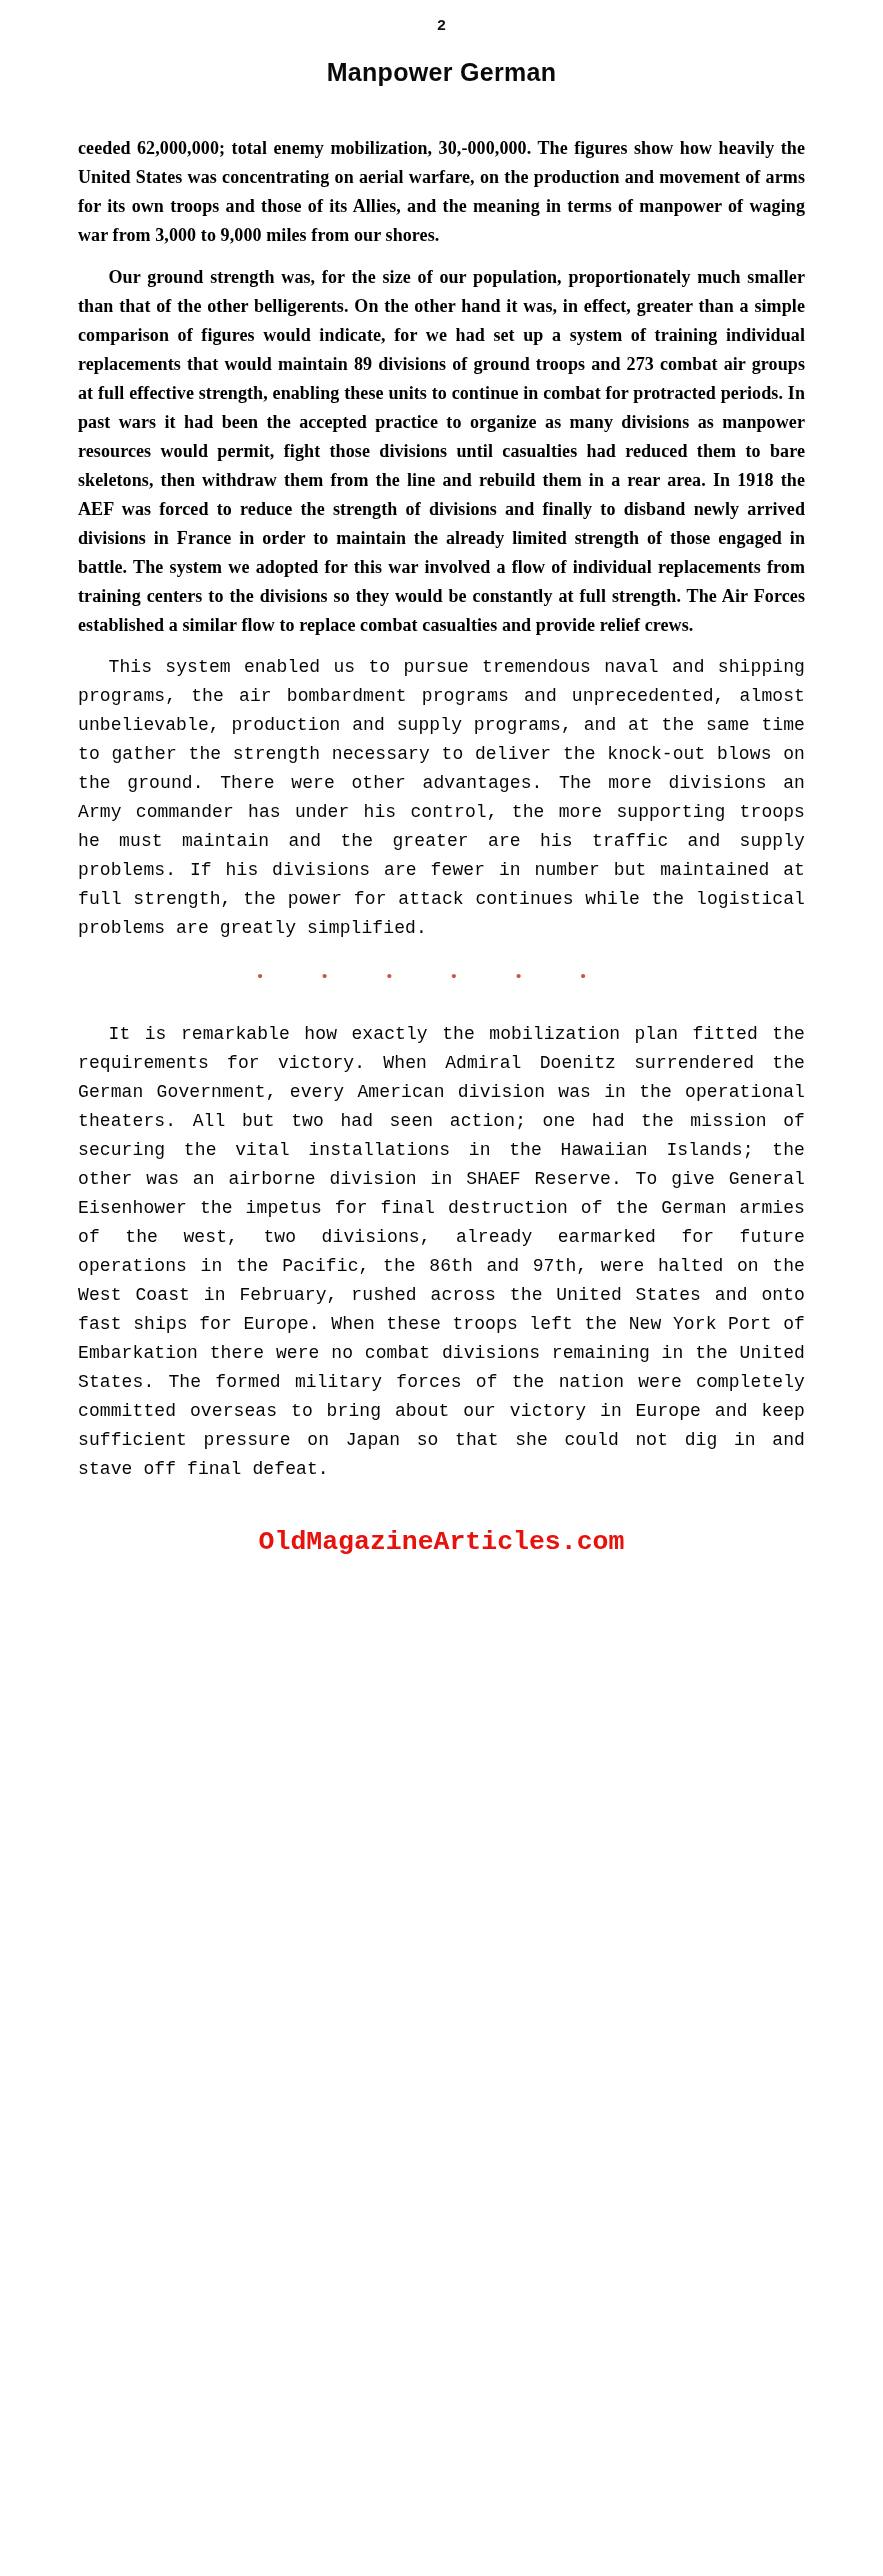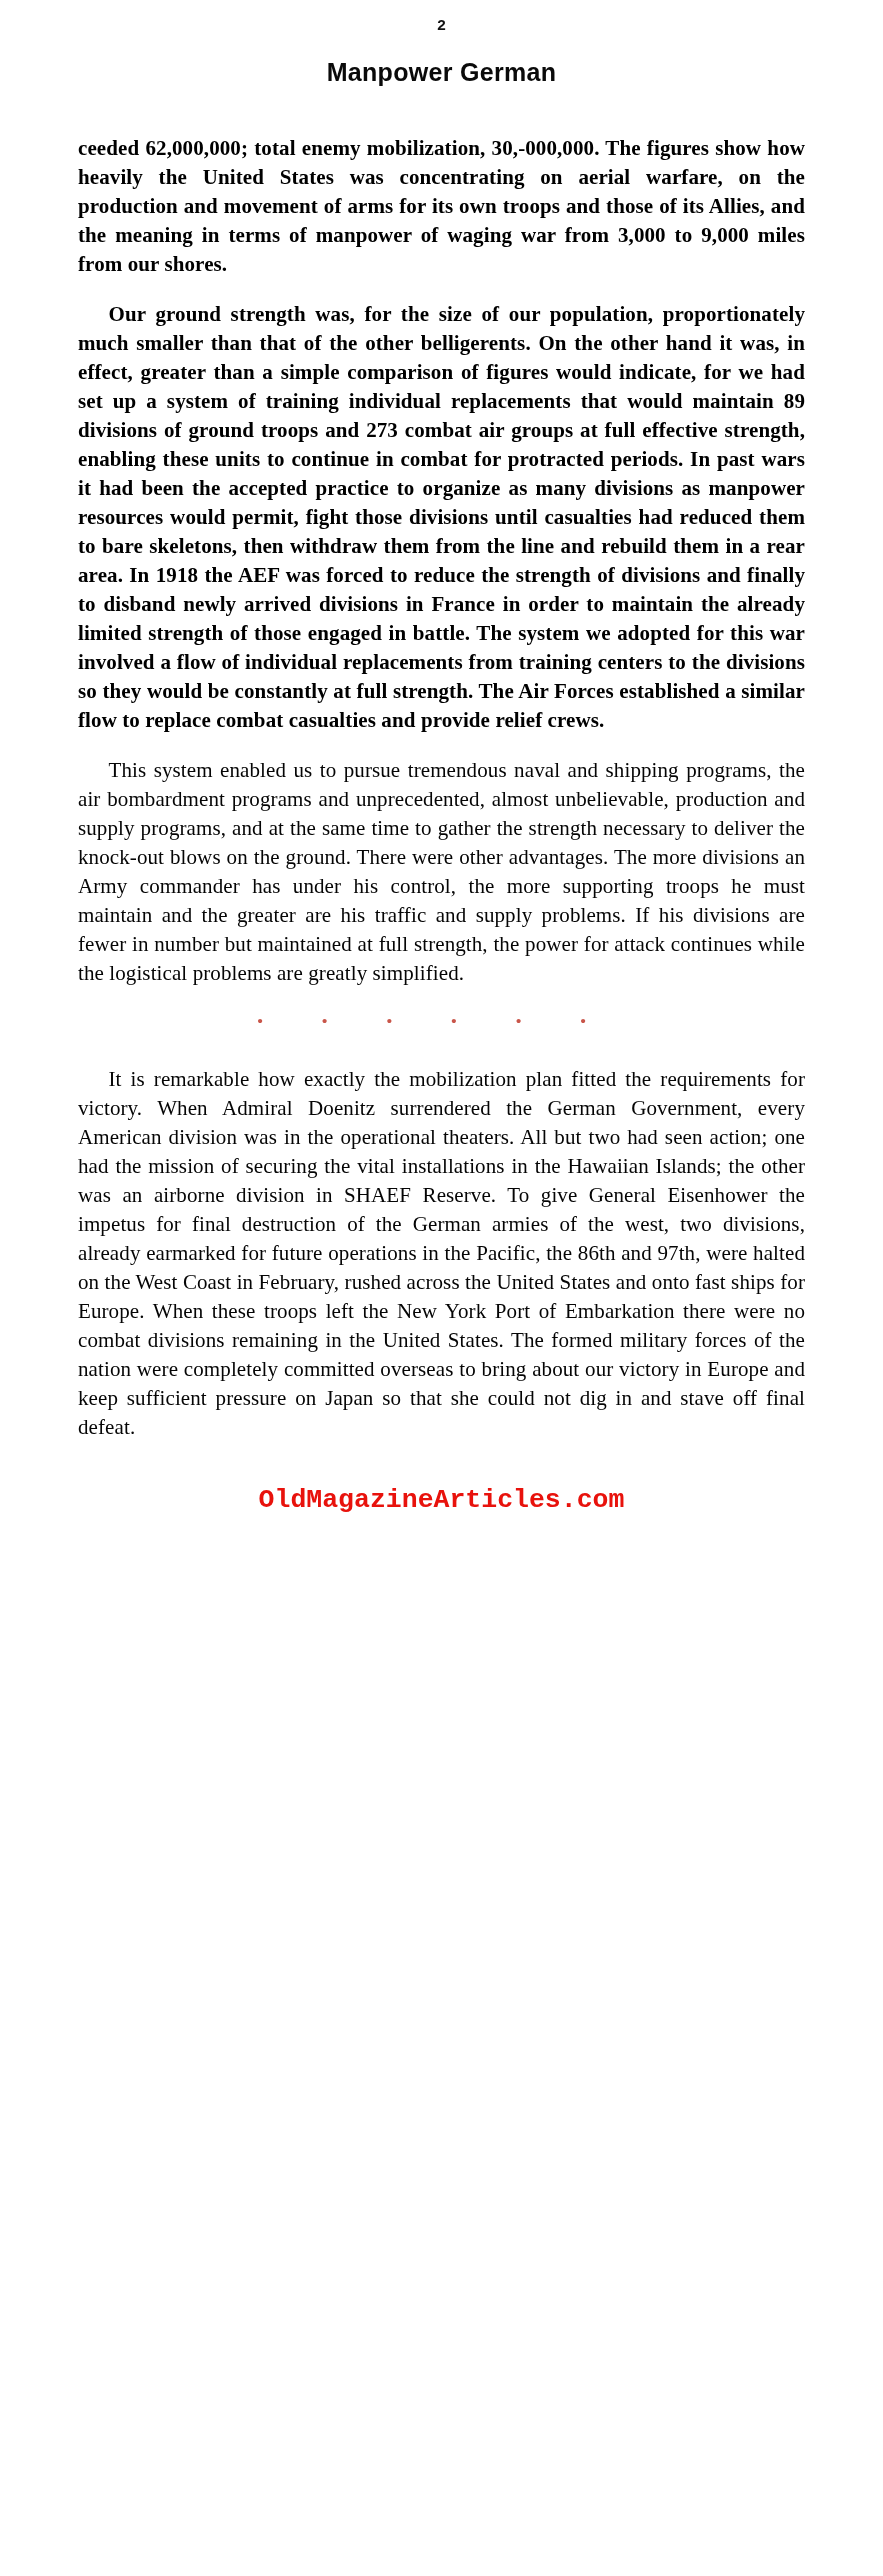--- a/index.html
+++ b/index.html
@@ -40,39 +40,40 @@
     letter-spacing: 0.3px;
   }
   .column {
     width: 727px;
     margin: 0 auto;
     padding-top: 30.5px;
   }
   p.body-text {
     margin: 0 0 0 0;
     font-family: "Liberation Serif", serif;
-    font-size: 21px;
+    font-size: 18px;
     line-height: 29px;
     text-align: justify;
     text-justify: inter-word;
     color: #050505;
     letter-spacing: 0.1px;
   }
   p.body-text + p.body-text {
-    margin-top: 21px;
+    margin-top: 13px;
   }
   p.indent {
     text-indent: 30.5px;
   }
   p.heavy {
     font-weight: 700;
     color: #000;
   }
   p.normalw {
     font-weight: 400;
+    font-family: Liberation Mono, monospace;
   }
   .divider {
     margin: 22.5px auto 16px auto;
     width: 369px;
     text-align: center;
     color: #c0392b;
     font-family: "Liberation Serif", serif;
     font-size: 17.7px;
     letter-spacing: 27px;
     height: 21px;

